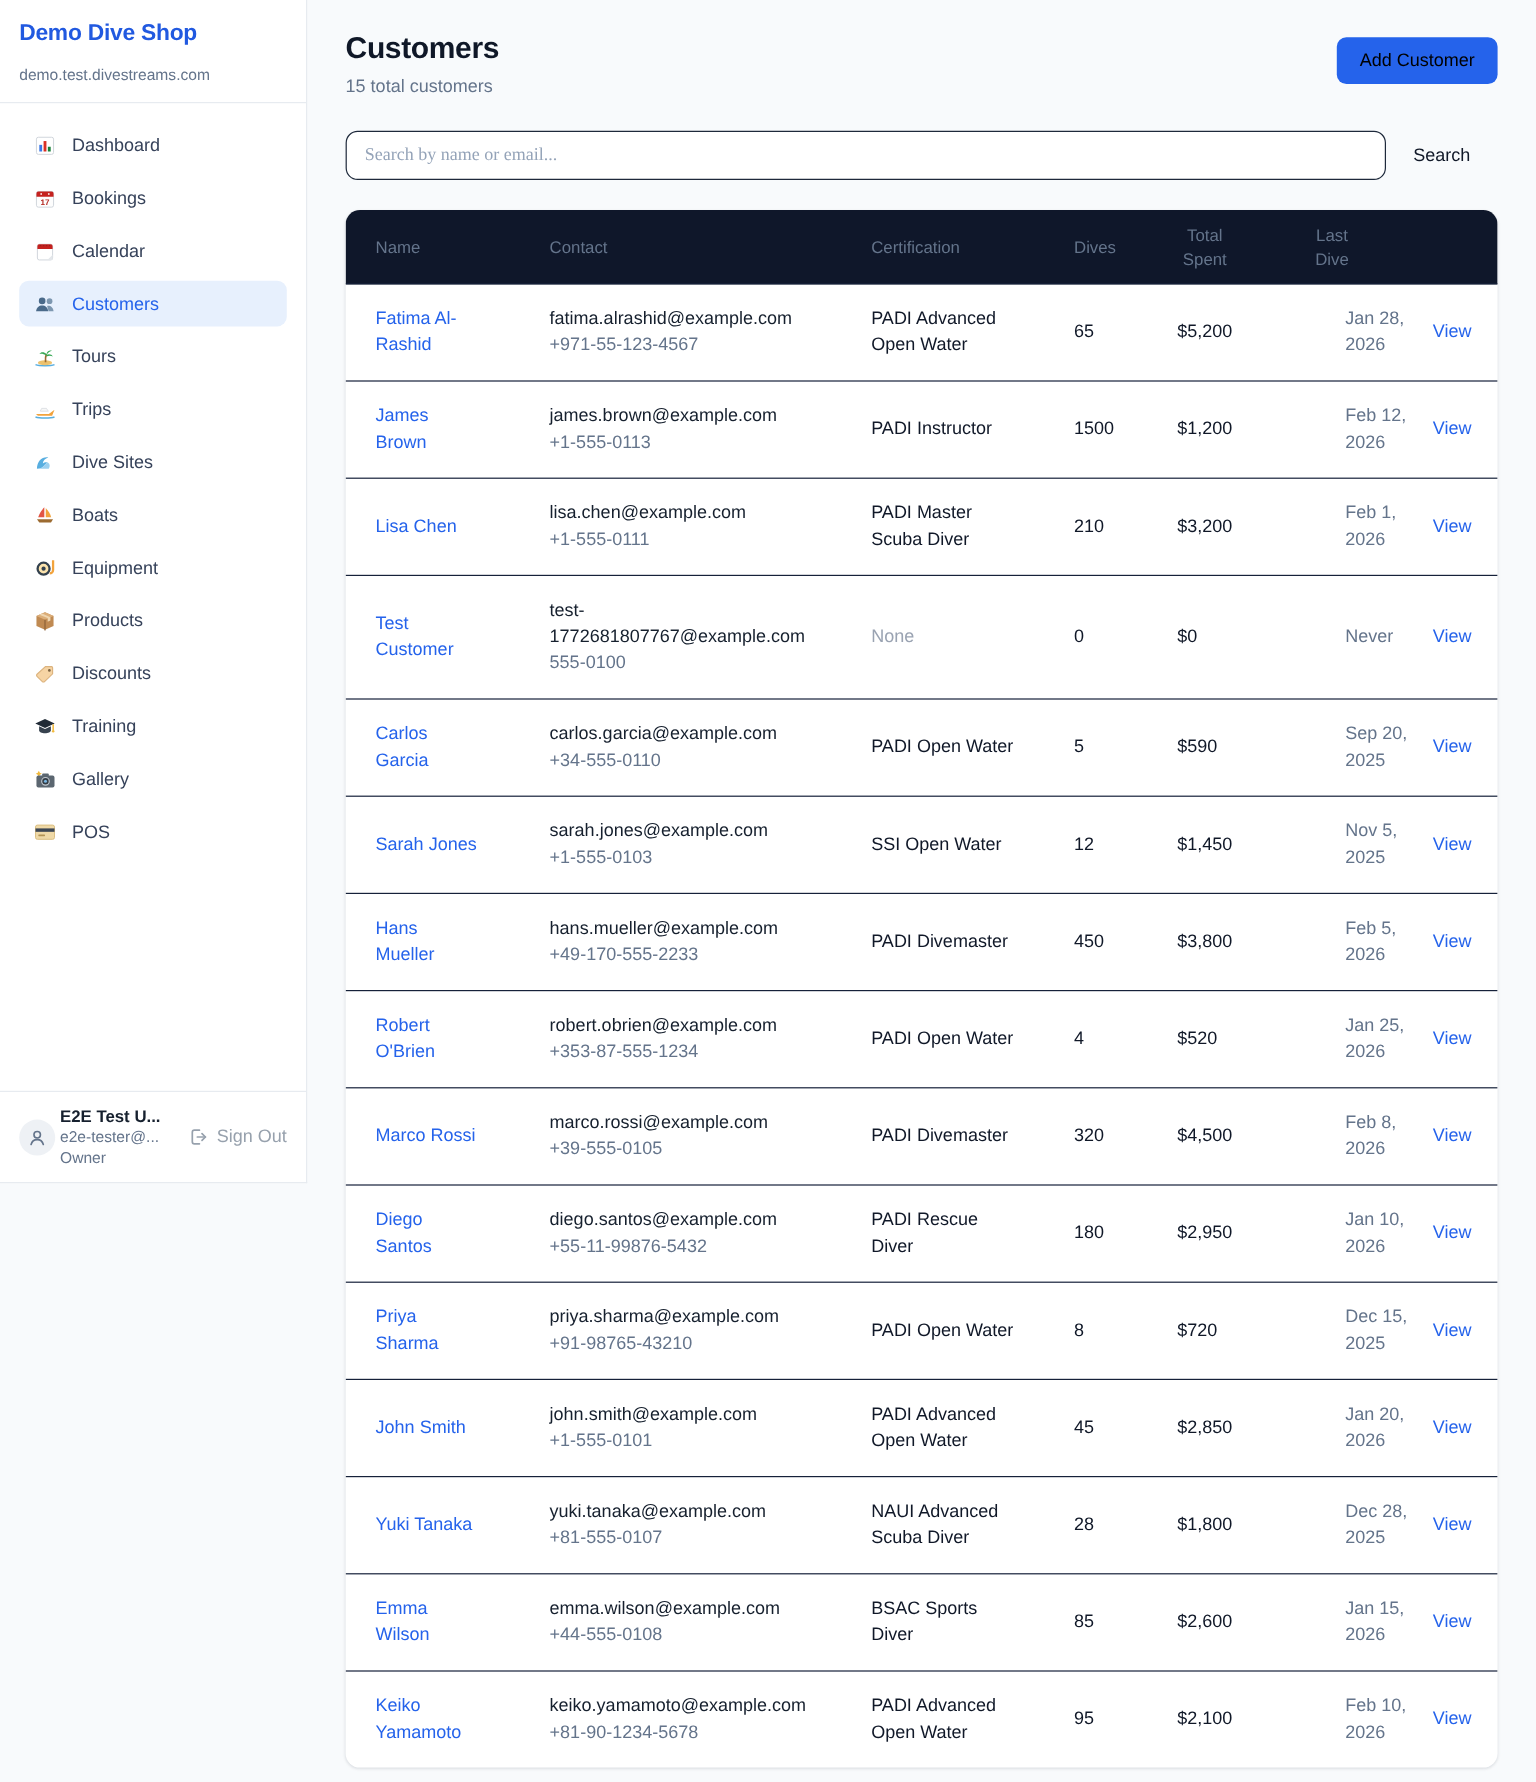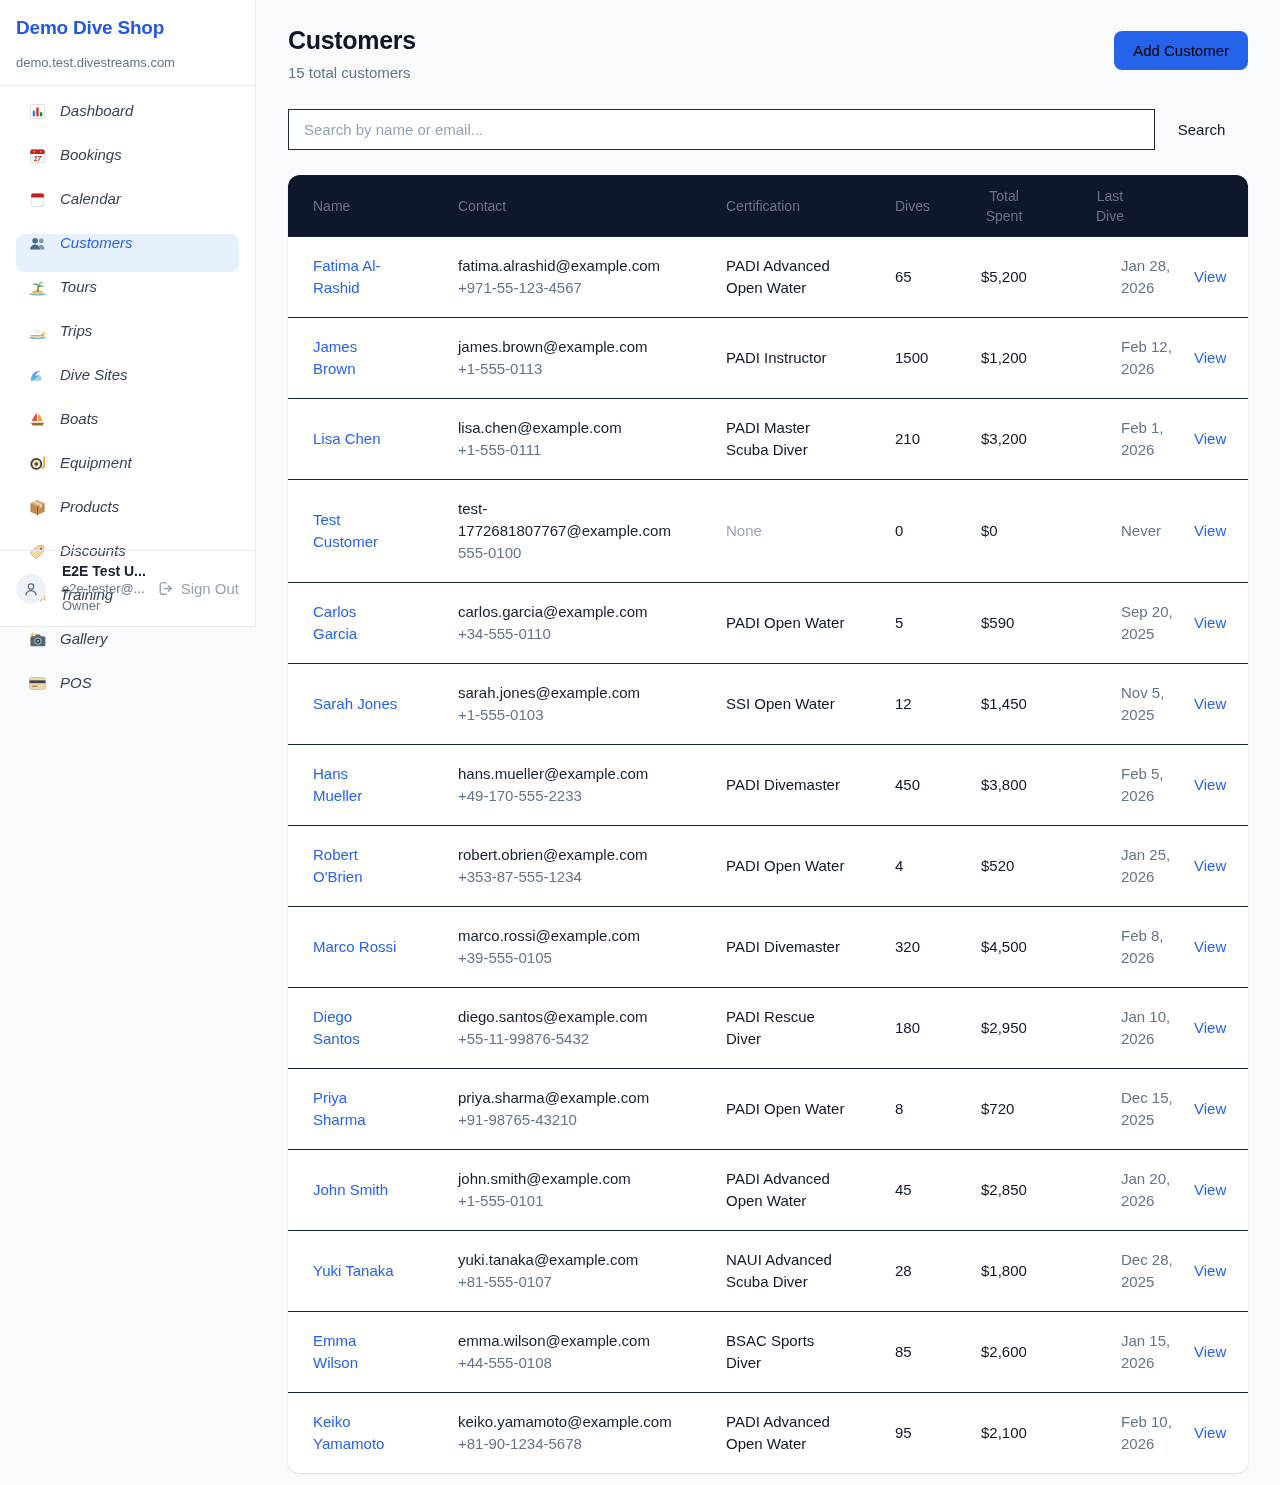--- a/index.html
+++ b/index.html
@@ -6,42 +6,42 @@
   html,body { width:1280px; height:1485px; }
   body {
     font-family:"Liberation Sans", sans-serif;
     background:#f8fafc;
     color:#0f172a;
     position:relative;
     overflow:hidden;
   }
   
   .sidebar {
-    position:absolute; left:0; top:0; width:256px; height:627px;
+    position:absolute; left:0; top:0; width:256px; height:986px;
     background:#ffffff;
     border-right:1px solid #e7ebf0;
     border-bottom:1px solid #e7ebf0;
   }
   .sb-head { padding:17px 16px 15px; border-bottom:1px solid #e7ebf0; }
   .sb-title { font-size:19px; font-weight:bold; color:#2159e0; letter-spacing:-.2px; }
   .sb-sub { font-size:13px; color:#64748b; margin-top:16px; }
   .sb-nav { padding:16px 16px 0; }
   .sb-item {
-    display:flex; align-items:flex-start; gap:13px;
+    display:flex; align-items:center; gap:13px;
     height:38px; margin-bottom:6px; padding:0 12px;
     border-radius:8px; cursor:pointer;
-    font-size:15px; color:#36425a; text-decoration:none;font-style:italic;
+    font-size:15px; color:#36425a; text-decoration:none;
   }
   .sb-item.active { background:#e7f0fd; color:#2563eb; font-weight:500; }
   .ico { width:19px; height:19px; display:inline-flex; flex:0 0 19px; }
   .ico svg { width:19px; height:19px; }
   .sb-foot {
     position:absolute; left:0; right:0; bottom:0;
     border-top:1px solid #e7ebf0;
-    padding:12px 16px; display:flex; align-items:center; gap:16px;
+    padding:12px 16px; display:flex; align-items:center; gap:4px;
   }
   .avatar {
     width:30px; height:30px; border-radius:50%; background:#eef1f5;
     display:flex; align-items:center; justify-content:center; flex:0 0 30px;
   }
   .uinfo { flex:1; min-width:0; line-height:17px; }
   .uname { font-size:14px; font-weight:bold; color:#16202e; white-space:nowrap; }
   .uemail,.urole { font-size:13px; color:#64748b; white-space:nowrap; }
   .signout {
     display:flex; align-items:center; gap:7px; background:none; border:none;
@@ -52,22 +52,22 @@
   .page-head { display:flex; justify-content:space-between; align-items:flex-start; }
   .page-title { font-size:25px; font-weight:bold; color:#101828; letter-spacing:-.3px; }
   .page-sub { font-size:15px; color:#64748b; margin-top:9px; }
   .btn-primary {
     background:#2563eb; color:#000000; border:none; border-radius:8px;
     font-size:15px; font-weight:500; font-family:inherit;
     padding:11px 19px; margin-top:5px; cursor:pointer;
   }
   .search-row { display:flex; align-items:center; margin-top:28px; }
   .search-input {
-    flex:1; height:41px; border:1px solid #1e293b; border-radius:0;
-    padding:0 15px; font-size:15px; font-family:Liberation Sans, sans-serif; color:#b91c1c; background:#fff;
+    flex:1; height:41px; border:1px solid #1e293b; border-radius:10px;
+    padding:0 15px; font-size:15px; font-family:Liberation Serif, serif; color:#b91c1c; background:#fff;
     outline:none;
   }
   .search-input::placeholder { color:#94a3b8; }
   .search-btn {
     background:none; border:none; font-family:inherit; font-size:15px;
     color:#101828; padding:0 0 0 0; margin-left:0; width:93px; text-align:center; cursor:pointer;
   }
   
   .card {
     margin-top:25px; background:#fff; border-radius:12px; overflow:hidden;

